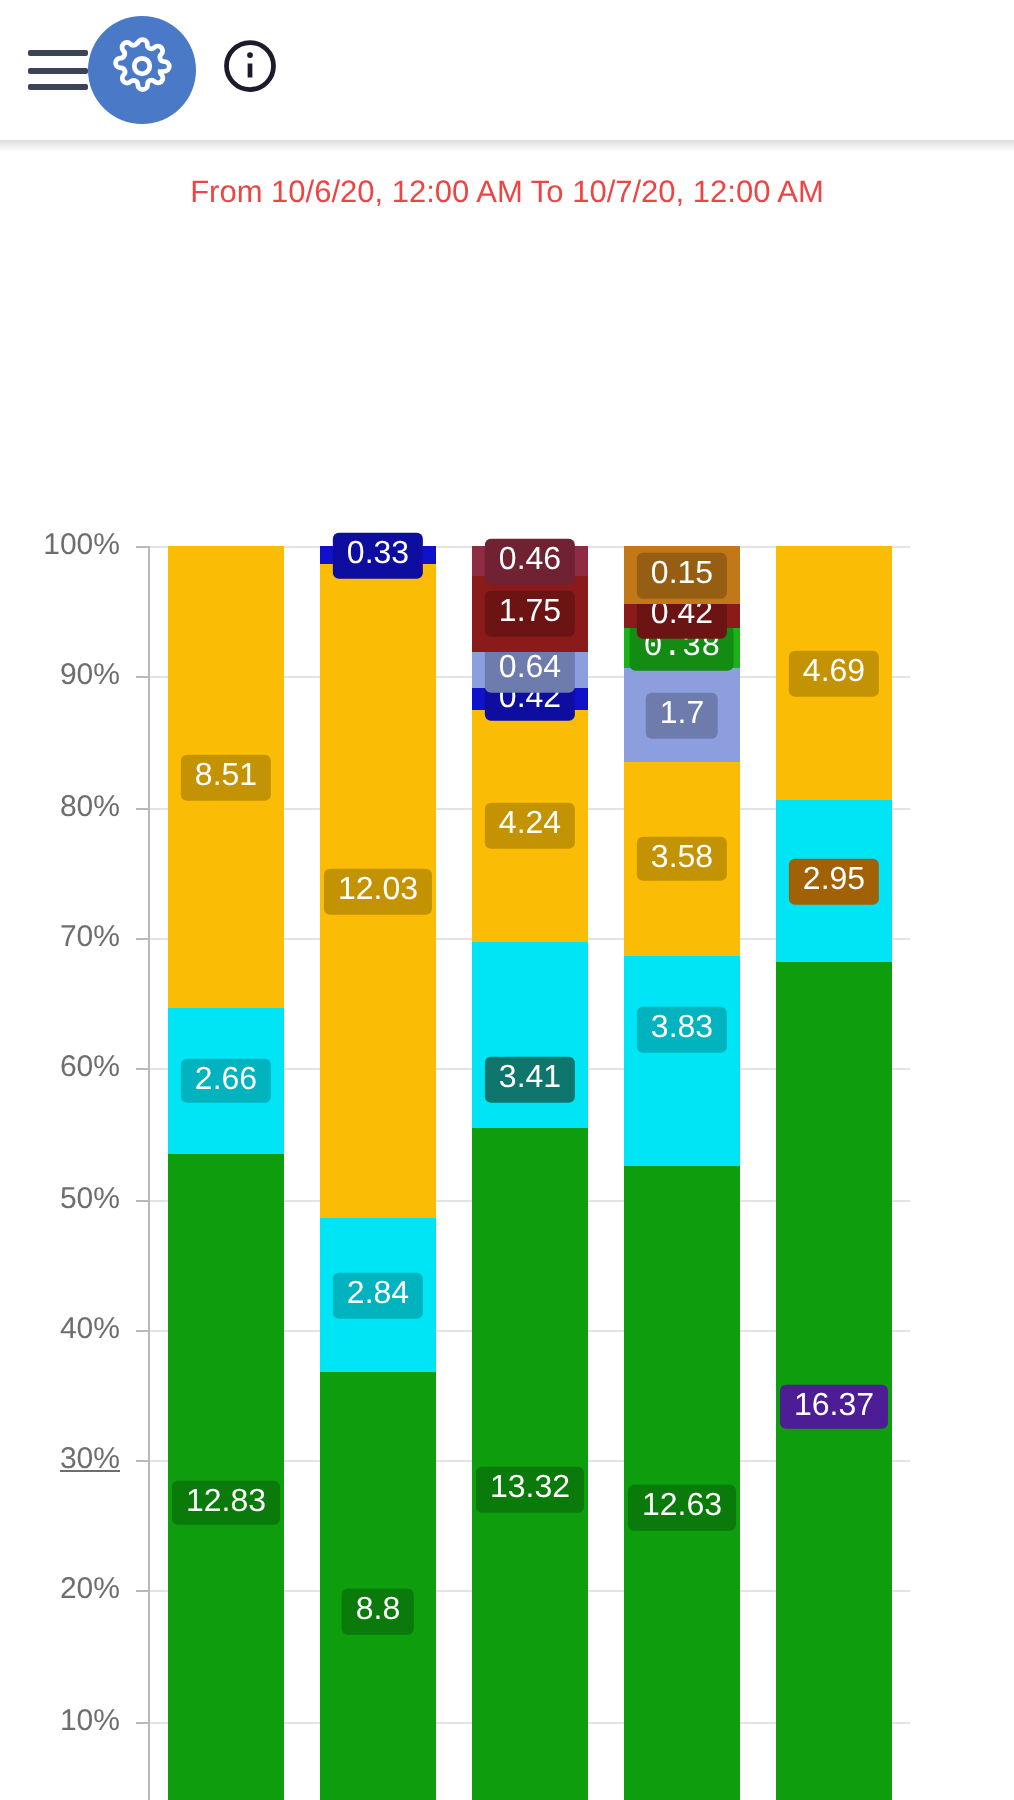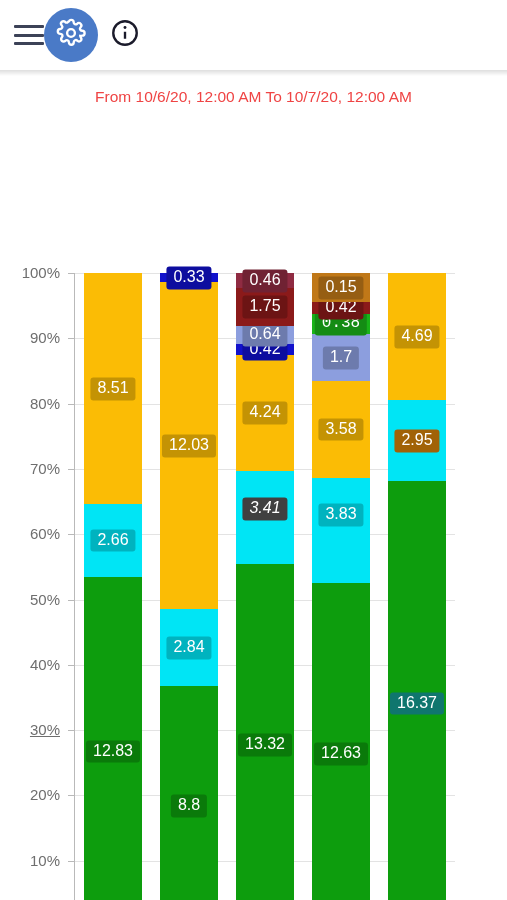--- a/index.html
+++ b/index.html
@@ -262,21 +262,21 @@
         <div class="seglabel" style="bottom: 278.178px; transform: translate(-50%, 50%); background: rgb(0, 179, 191);">2.84</div>
         <div class="seg" style="bottom: 316.705px; height: 327.153px; background: rgb(251, 188, 5);"></div>
         <div class="seglabel" style="bottom: 480.281px; transform: translate(-50%, 50%); background: rgb(196, 147, 4);">12.03</div>
         <div class="seg" style="bottom: 643.858px; height: 9.142px; background: rgb(17, 17, 204);"></div>
         <div class="seglabel" style="bottom: 648.429px; transform: translate(-50%, 50%); background: rgb(13, 13, 159);">0.33</div>
       </div>
       <div class="bar" style="left: 161px; height: 653px;">
         <div class="seg" style="bottom: 0px; height: 362.415px; background: rgb(13, 157, 13);"></div>
         <div class="seglabel" style="bottom: 181.208px; transform: translate(-50%, 50%); background: rgb(10, 122, 10);">13.32</div>
         <div class="seg" style="bottom: 362.415px; height: 92.726px; background: rgb(0, 229, 245);"></div>
-        <div class="seglabel" style="bottom: 417px; transform: translate(-50%, 50%); background: #404040; font-style: italic;">3.41</div>
+        <div class="seglabel" style="bottom: 386px; transform: translate(-50%, 50%); background: #0f766e;">3.41</div>
         <div class="seg" style="bottom: 455.141px; height: 115.581px; background: rgb(251, 188, 5);"></div>
         <div class="seglabel" style="bottom: 512.932px; transform: translate(-50%, 50%); background: rgb(196, 147, 4);">4.24</div>
         <div class="seg" style="bottom: 570.722px; height: 11.754px; background: rgb(17, 17, 204);"></div>
         <div class="seglabel" style="bottom: 576.599px; transform: translate(-50%, 50%); background: rgb(13, 13, 159);">0.42</div>
         <div class="seg" style="bottom: 582.476px; height: 17.631px; background: rgb(140, 158, 222);"></div>
         <div class="seglabel" style="bottom: 591.292px; transform: translate(-50%, 50%); background: rgb(109, 123, 173);">0.64</div>
         <div class="seg" style="bottom: 600.107px; height: 37.874px; background: rgb(139, 26, 26);"></div>
         <div class="seglabel" style="bottom: 619.044px; transform: translate(-50%, 50%); background: rgb(108, 20, 20);">1.75</div>
         <div class="seg" style="bottom: 637.981px; height: 15.019px; background: rgb(143, 43, 66);"></div>
         <div class="seglabel" style="bottom: 645.49px; transform: translate(-50%, 50%); background: rgb(112, 34, 51);">0.46</div>
@@ -292,21 +292,21 @@
         <div class="seglabel" style="bottom: 568.437px; transform: translate(-50%, 50%); background: rgb(109, 123, 173);">1.7</div>
         <div class="seg" style="bottom: 591.618px; height: 20.243px; background: rgb(25, 179, 25);"></div>
         <div class="seglabel" style="bottom: 601.739px; transform: translate(-50%, 50%); background: rgb(20, 140, 20); font-family: Liberation Mono, monospace;">0.38</div>
         <div class="seg" style="bottom: 611.861px; height: 11.754px; background: rgb(139, 26, 26);"></div>
         <div class="seglabel" style="bottom: 617.738px; transform: translate(-50%, 50%); background: rgb(108, 20, 20);">0.42</div>
         <div class="seg" style="bottom: 623.615px; height: 29.385px; background: rgb(192, 120, 24);"></div>
         <div class="seglabel" style="bottom: 638.308px; transform: translate(-50%, 50%); background: rgb(150, 94, 19);">0.15</div>
       </div>
       <div class="bar" style="left: 313px; height: 653px;">
         <div class="seg" style="bottom: 0px; height: 445.346px; background: rgb(13, 157, 13);"></div>
-        <div class="seglabel" style="bottom: 222.673px; transform: translate(-50%, 50%); background: #0f766e;">16.37</div>
+        <div class="seglabel" style="bottom: 222.673px; transform: translate(-50%, 50%); background: #4c1d95;">16.37</div>
         <div class="seg" style="bottom: 445.346px; height: 80.319px; background: rgb(0, 229, 245);"></div>
         <div class="seglabel" style="bottom: 485.505px; transform: translate(-50%, 50%); background: #a16207;">2.95</div>
         <div class="seg" style="bottom: 525.665px; height: 127.335px; background: rgb(251, 188, 5);"></div>
         <div class="seglabel" style="bottom: 589.332px; transform: translate(-50%, 50%); background: rgb(196, 147, 4);">4.69</div>
       </div>
     </div>
   <div id="xtick-layer"></div>
   <div id="xlabel-layer"></div>
 
 </div>

